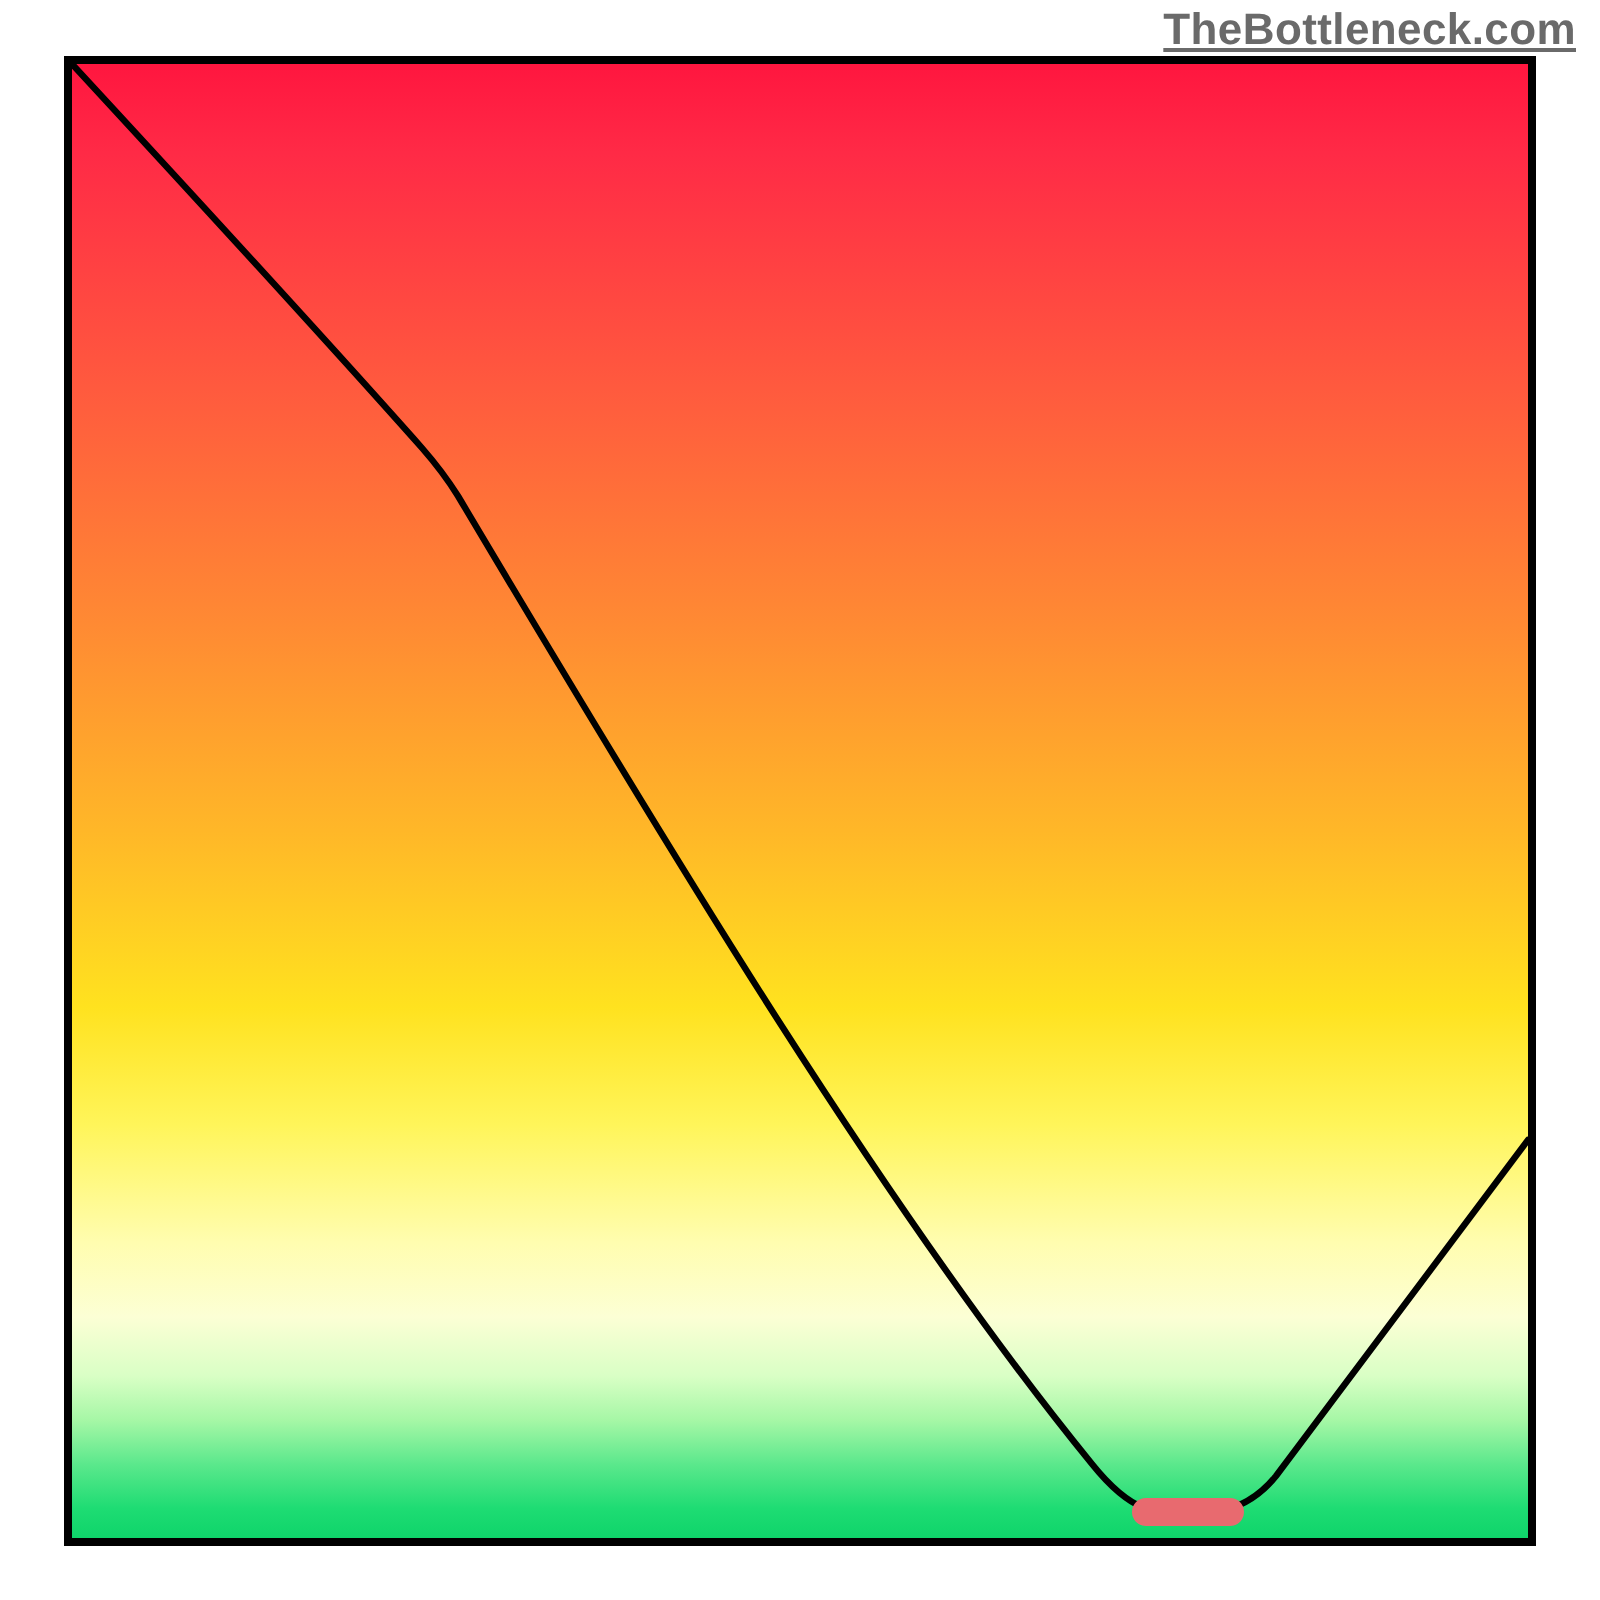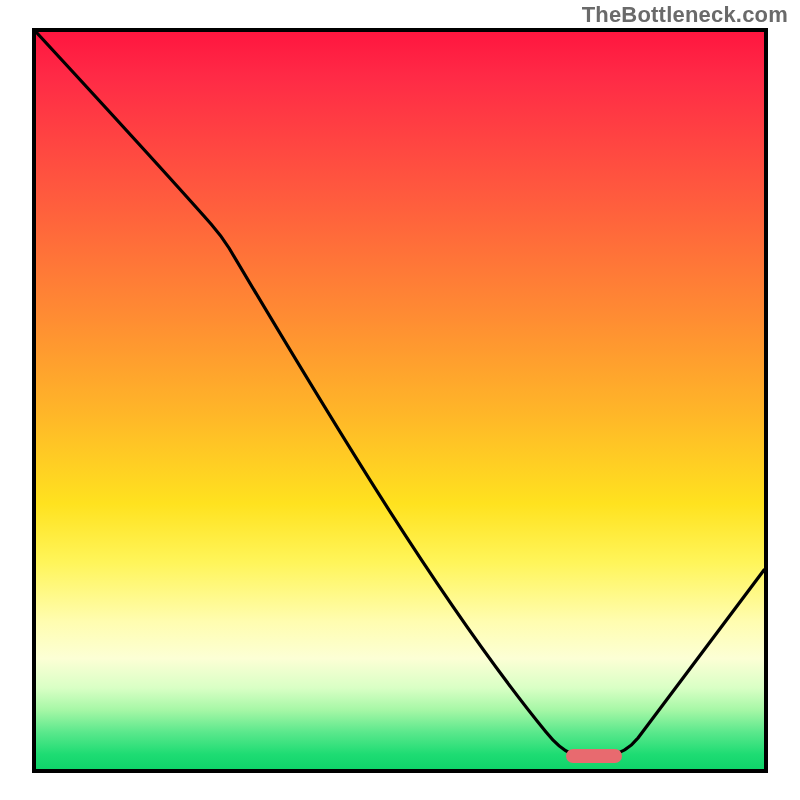--- a/index.html
+++ b/index.html
@@ -18,20 +18,21 @@
   }
   .watermark {
     position: absolute;
     top: 2px;
     right: 12px;
     font-size: 22px;
     font-weight: bold;
     color: #6a6a6a;
     letter-spacing: 0.2px;
     z-index: 10;
+    text-decoration: underline;
   }
   .chart-frame {
     position: absolute;
     left: 32px;
     top: 28px;
     width: 736px;
     height: 745px;
     border: 4px solid #000;
     box-sizing: border-box;
     overflow: hidden;

